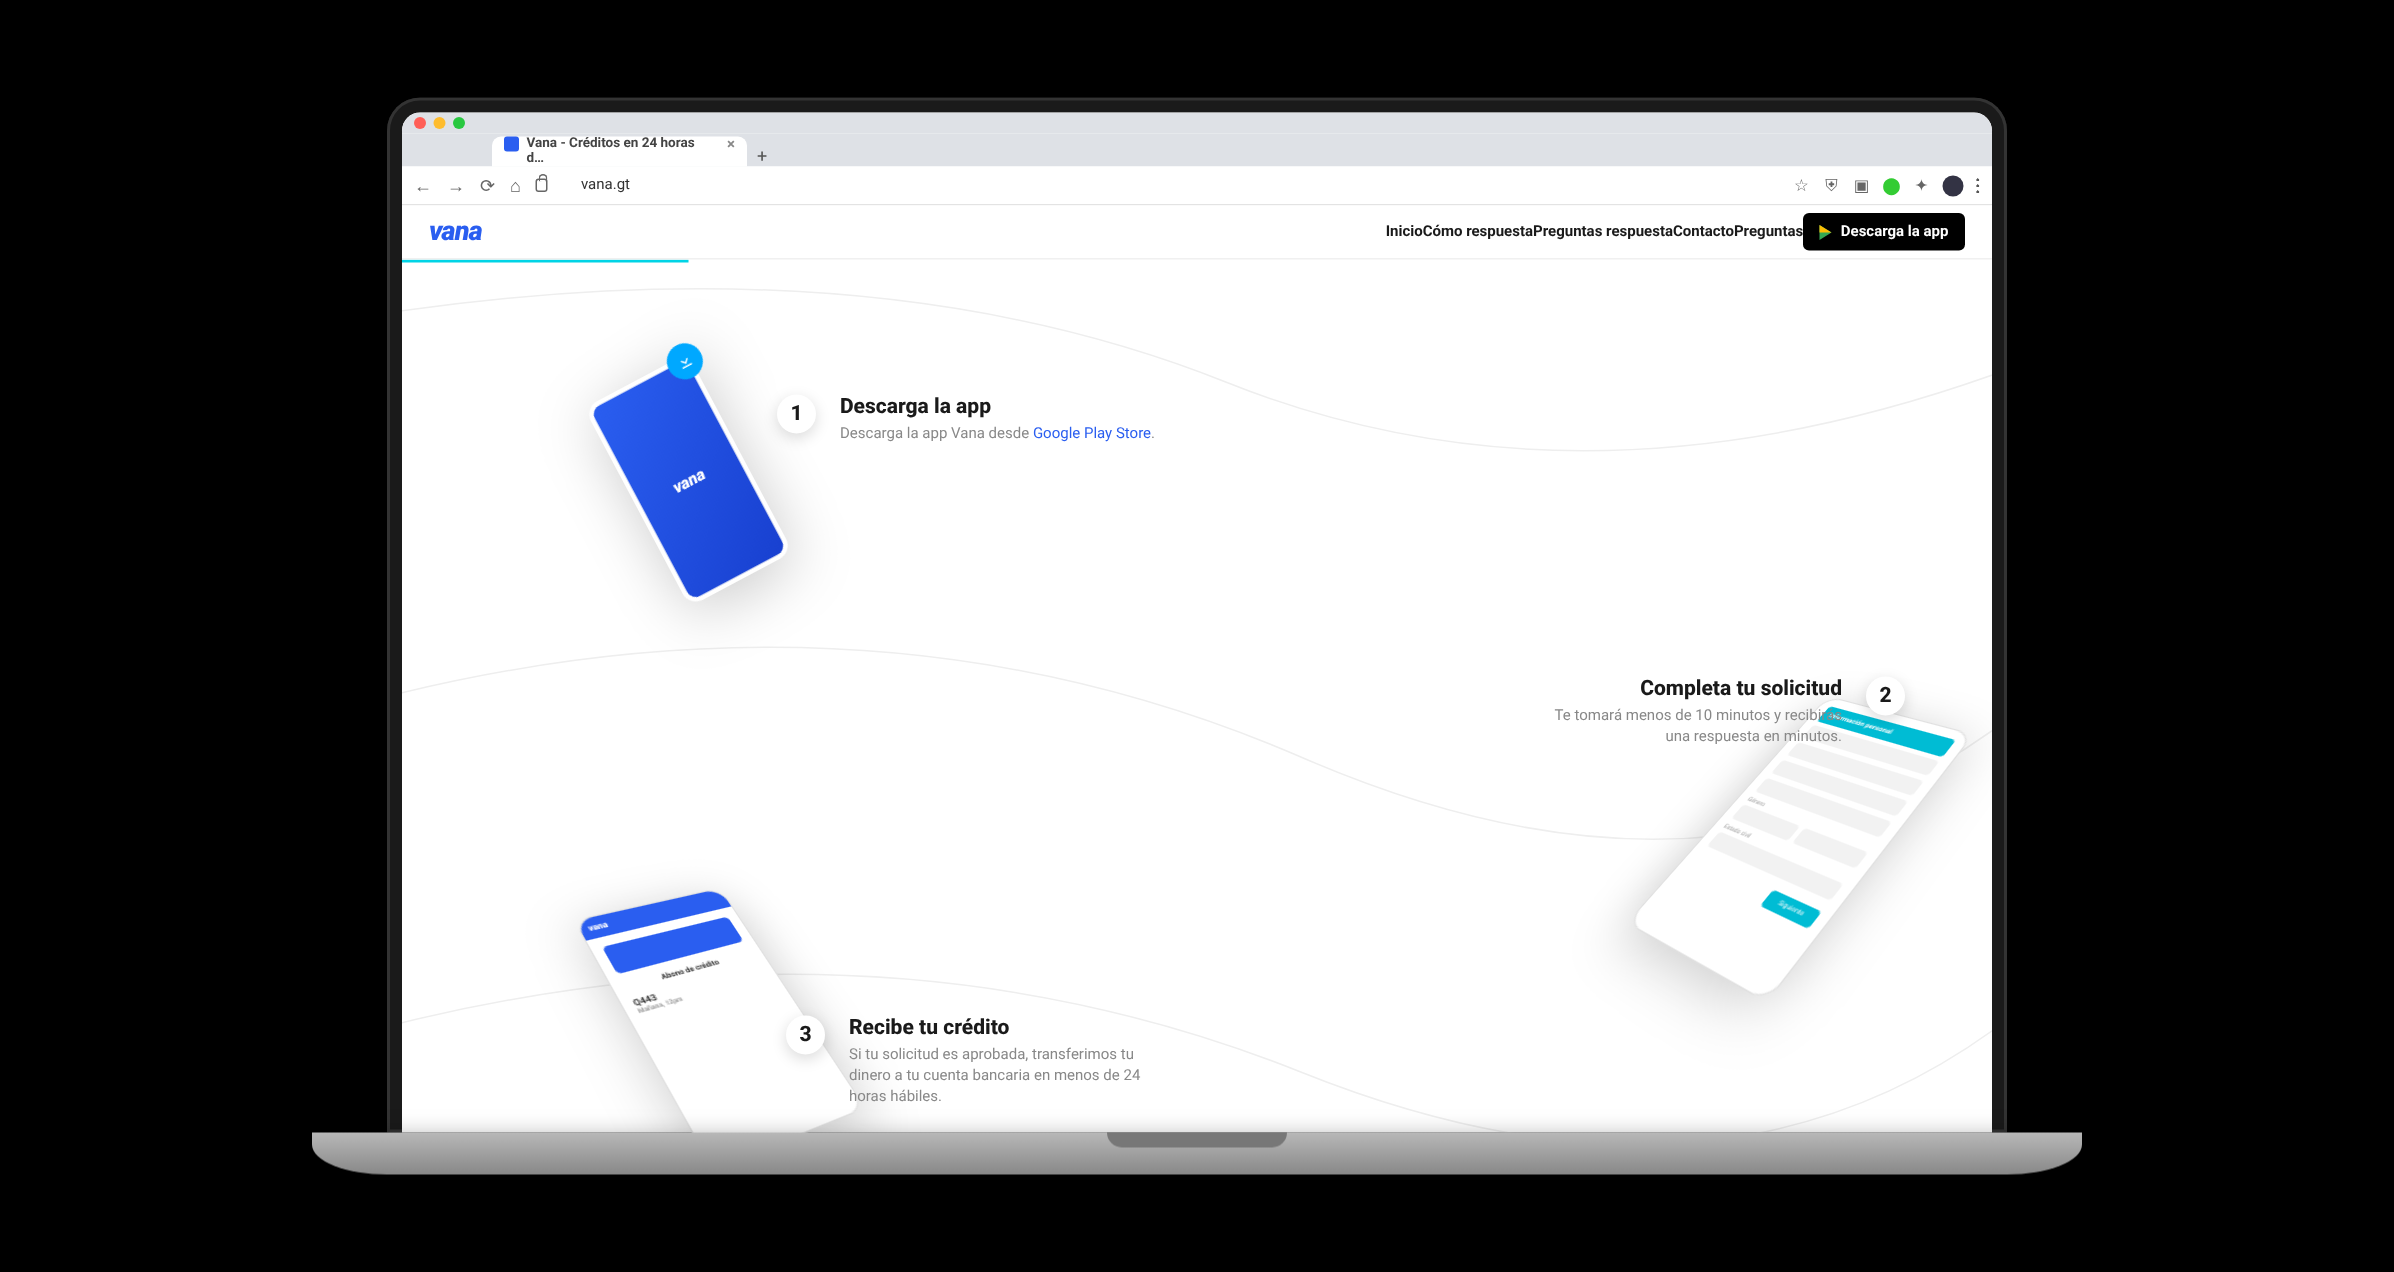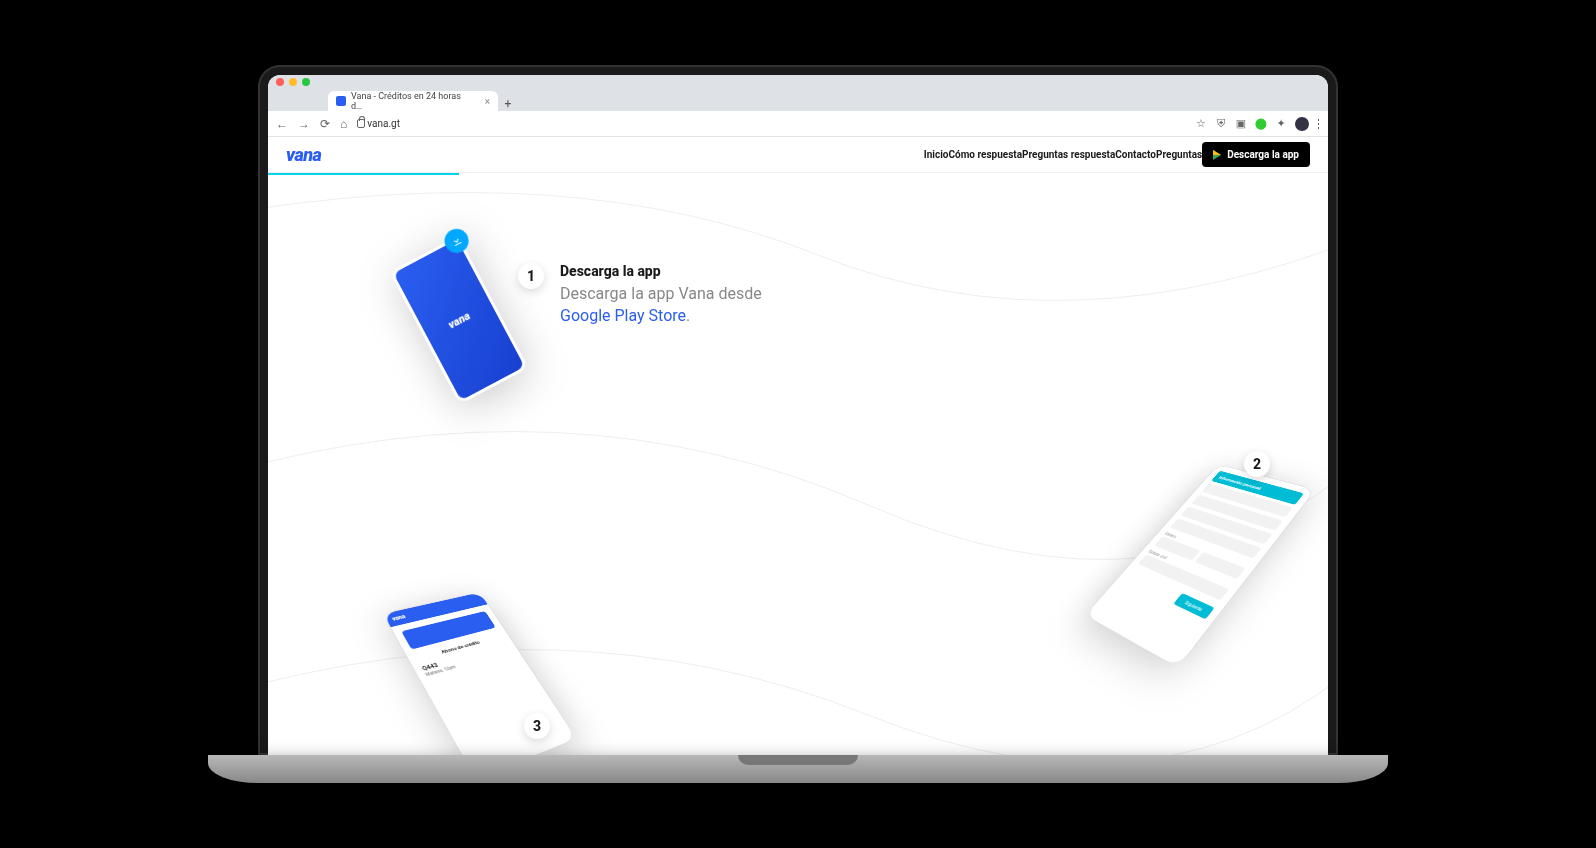--- a/index.html
+++ b/index.html
@@ -11,27 +11,27 @@
 .screen { background: #fff; border-radius: 12px 12px 0 0; height: 680px; position: relative; overflow: hidden; }
 .base { height: 28px; background: linear-gradient(#b8b8b8,#888); border-radius: 0 0 50px 50px/0 0 20px 20px; box-shadow: 0 8px 20px rgba(0,0,0,.6); position: relative; width: 1180px; margin-left: -50px; }
 .notch { width: 120px; height: 10px; background: #777; border-radius: 0 0 10px 10px; position: absolute; top: 0; left: 50%; transform: translateX(-50%); }
 
 
 .browser-top { background: #dee1e6; height: 14px; display: flex; align-items: center; border-radius: 12px 12px 0 0; padding: 0 8px; }
 .traffic { display: flex; gap: 5px; }
 .dot { width: 8px; height: 8px; border-radius: 50%; }
 .dot.r { background: #ff5f57; } .dot.y { background: #febc2e; } .dot.g { background: #28c840; }
 .tabbar { background: #dee1e6; height: 22px; display: flex; align-items: flex-end; padding-left: 60px; }
-.tab { background: #fff; height: 20px; border-radius: 6px 6px 0 0; display: flex; align-items: center; padding: 0 8px; font-size: 9px; color: #444; gap: 5px; max-width: 170px; }
+.tab { background: #fff; height: 20px; border-radius: 6px 6px 0 0; display: flex; padding: 0 8px; font-size: 9px; color: #444; gap: 5px; max-width: 170px; font-weight: bold; }
 .favicon { width: 10px; height: 10px; background: #2a5ef0; border-radius: 2px; flex-shrink: 0; }
 .tab-close { color: #888; font-size: 10px; margin-left: 6px; }
 .newtab { width: 20px; text-align: center; color: #555; font-size: 12px; }
 .toolbar { background: #fff; height: 26px; border-bottom: 1px solid #e3e3e3; display: flex; align-items: center; padding: 0 8px; gap: 10px; }
 .navbtns { display: flex; gap: 10px; color: #666; font-size: 12px; }
-.addr { flex: 1; display: flex; align-items: center; gap: 2px; font-size: 10px; color: #333; }
+.addr { flex: 1; display: flex; align-items: center; gap: 22px; font-size: 10px; color: #333; }
 .lock { width: 8px; height: 9px; border: 1px solid #666; border-radius: 2px; position: relative; }
 .lock:before { content: ""; position: absolute; top: -4px; left: 1px; width: 4px; height: 4px; border: 1px solid #666; border-bottom: none; border-radius: 3px 3px 0 0; }
 .right-icons { display: flex; gap: 8px; align-items: center; }
 .ri { width: 12px; height: 12px; color: #666; font-size: 11px; display: flex; align-items: center; justify-content: center; }
 .avatar-dot { width: 14px; height: 14px; background: #334; border-radius: 50%; }
 .menu-dots { width: 3px; height: 12px; background: radial-gradient(circle,#555 1px,transparent 1px); background-size: 3px 4px; }
 
 
 .viewport { height: calc(100% - 62px); overflow: hidden; background: #fff; position: relative; }
 .site-header { height: 36px; display: flex; align-items: center; justify-content: space-between; padding: 0 18px; background: #fff; border-bottom: 1px solid #f0f0f0; position: relative; z-index: 5; }
@@ -46,21 +46,21 @@
 .title { text-align: center; font-size: 20px; font-weight: 800; color: #1a1a1a; padding: 20px 0 28px; }
 .curves { position: absolute; inset: 0; pointer-events: none; }
 
 
 .step { position: absolute; display: flex; align-items: flex-start; gap: 16px; }
 .step-1 { top: 88px; left: 250px; }
 .step-2 { top: 276px; right: 58px; flex-direction: row-reverse; text-align: right; }
 .step-3 { bottom: 16px; left: 256px; }
 .num { width: 26px; height: 26px; border-radius: 50%; background: #fff; box-shadow: 0 3px 10px rgba(0,0,0,.15); display: flex; align-items: center; justify-content: center; font-weight: 800; font-size: 14px; color: #1a1a1a; flex-shrink: 0; }
 .step-text h3 { font-size: 14px; font-weight: 800; color: #1a1a1a; margin-bottom: 4px; }
-.step-text p { font-size: 16px; color: #888; line-height: 1.4; max-width: 210px; }
+.step-text p { font-size: 10px; color: #888; line-height: 1.4; max-width: 210px; }
 .step-text a { color: #2a5ef0; text-decoration: none; }
 
 
 .phone { position: absolute; filter: drop-shadow(0 8px 20px rgba(0,0,0,.2)); }
 .phone-1 { top: 70px; left: 152px; transform: rotate(-28deg); }
 .phone-1 .body { width: 78px; height: 150px; background: linear-gradient(135deg,#2a5ef0,#1840d0); border-radius: 10px; border: 3px solid #fff; display: flex; align-items: center; justify-content: center; }
 .phone-1 .brand { color: #fff; font-weight: 900; font-style: italic; font-size: 11px; }
 .dl-badge { position: absolute; top: -8px; right: -8px; width: 24px; height: 24px; background: #00a8ff; border-radius: 50%; display: flex; align-items: center; justify-content: center; }
 .dl-badge svg { width: 12px; height: 12px; fill: #fff; }
 
@@ -184,39 +184,47 @@
                   <div class="field"></div>
                   <div class="field"></div>
                 </div>
               <div class="lbl">Estado civil</div>
               <div class="field"></div>
               <div class="btn-sm">Siguiente</div>
             </div>
           </div>
           <div class="step step-2">
             <div class="num">2</div>
+            <div class="step-text">
+              <h3>Completa tu solicitud</h3>
+              <p>Te tomará menos de 10 minutos y recibirás una respuesta en minutos.</p>
+            </div>
           </div>
 
           <div class="phone phone-3">
             <div class="body">
               <div class="hdr">
                   <span>vana</span>
                 </div>
               <div class="card"></div>
               <div class="txt">
                   <b>Abono de crédito</b>
                 </div>
               <div class="amt">
                 <span>Q443</span>
                 <div class="sub">Mañana, 12pm</div>
               </div>
             </div>
           </div>
           <div class="step step-3">
             <div class="num">3</div>
+            <div class="step-text">
+              <h3>Recibe tu crédito</h3>
+              <p>Si tu solicitud es aprobada, transferimos tu dinero a tu cuenta bancaria en menos de 24 horas hábiles.</p>
+            </div>
           </div>
 
         </div>
       </div>
     </div>
   </div>
   <div class="base">
     <div class="notch"></div>
   </div>
 </div>

